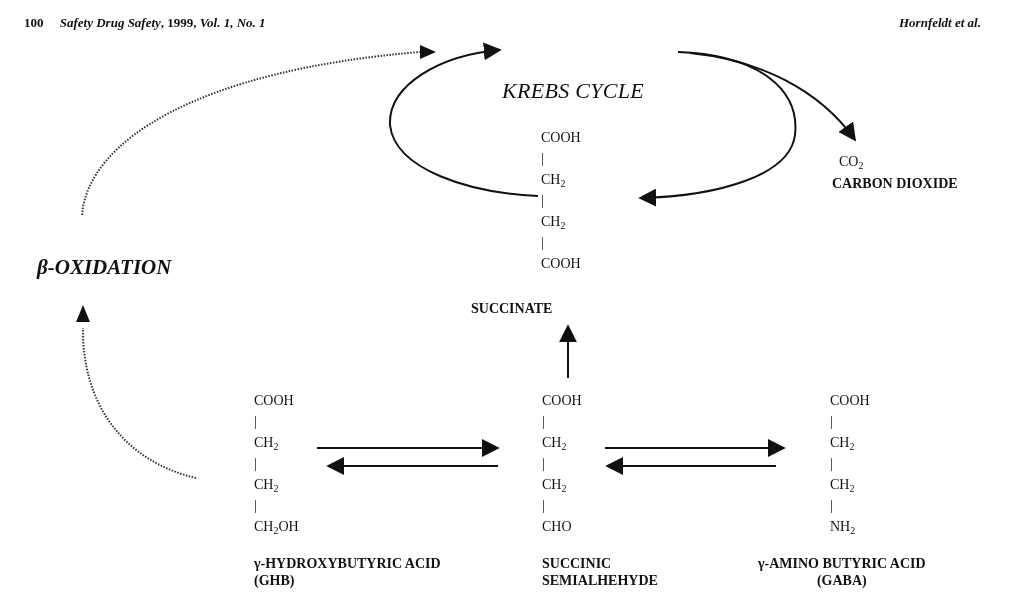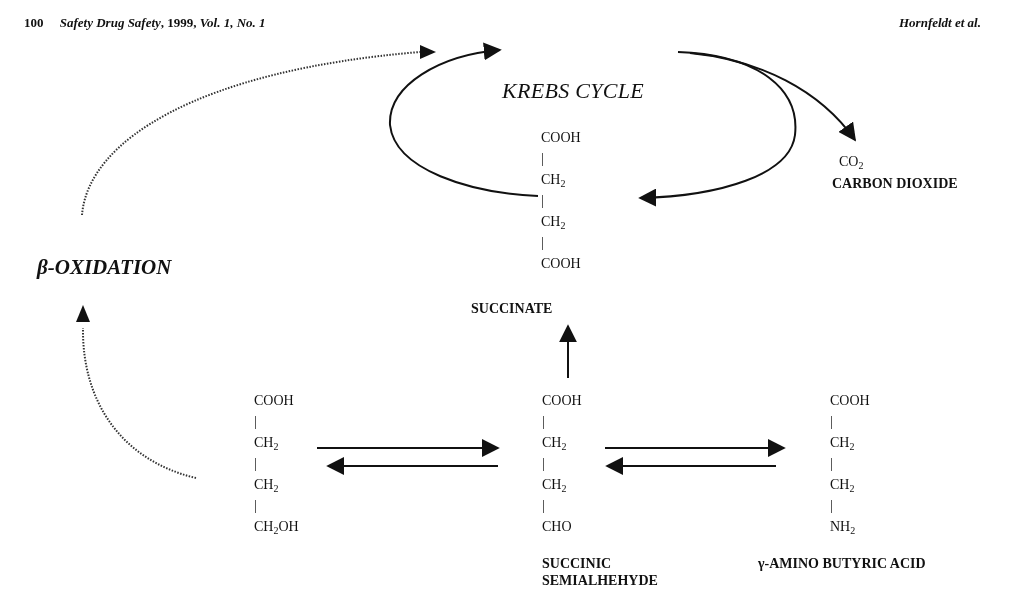--- a/index.html
+++ b/index.html
@@ -83,20 +83,22 @@
 <div class="abs chem" style="left:254px; top:394px;">
   <div style="height:21px">COOH</div>
   <div style="height:21px">|</div>
   <div style="height:21px">CH<sub>2</sub></div>
   <div style="height:21px">|</div>
   <div style="height:21px">CH<sub>2</sub></div>
   <div style="height:21px">|</div>
   <div style="height:21px">CH<sub>2</sub>OH</div>
 </div>
 <div class="abs bold" style="left:254px; top:555px; line-height:17px;">
+  <div>γ-HYDROXYBUTYRIC ACID</div>
+  <div>(GHB)</div>
 </div>
 
 <div class="abs chem" style="left:542px; top:394px;">
   <div style="height:21px">COOH</div>
   <div style="height:21px">|</div>
   <div style="height:21px">CH<sub>2</sub></div>
   <div style="height:21px">|</div>
   <div style="height:21px">CH<sub>2</sub></div>
   <div style="height:21px">|</div>
   <div style="height:21px">CHO</div>
@@ -110,13 +112,14 @@
   <div style="height:21px">COOH</div>
   <div style="height:21px">|</div>
   <div style="height:21px">CH<sub>2</sub></div>
   <div style="height:21px">|</div>
   <div style="height:21px">CH<sub>2</sub></div>
   <div style="height:21px">|</div>
   <div style="height:21px">NH<sub>2</sub></div>
 </div>
 <div class="abs bold" style="left:758px; top:555px; line-height:17px;text-align:center;">
   <div>γ-AMINO BUTYRIC ACID</div>
+  <div>(GABA)</div>
 </div>
 
 </body></html>

